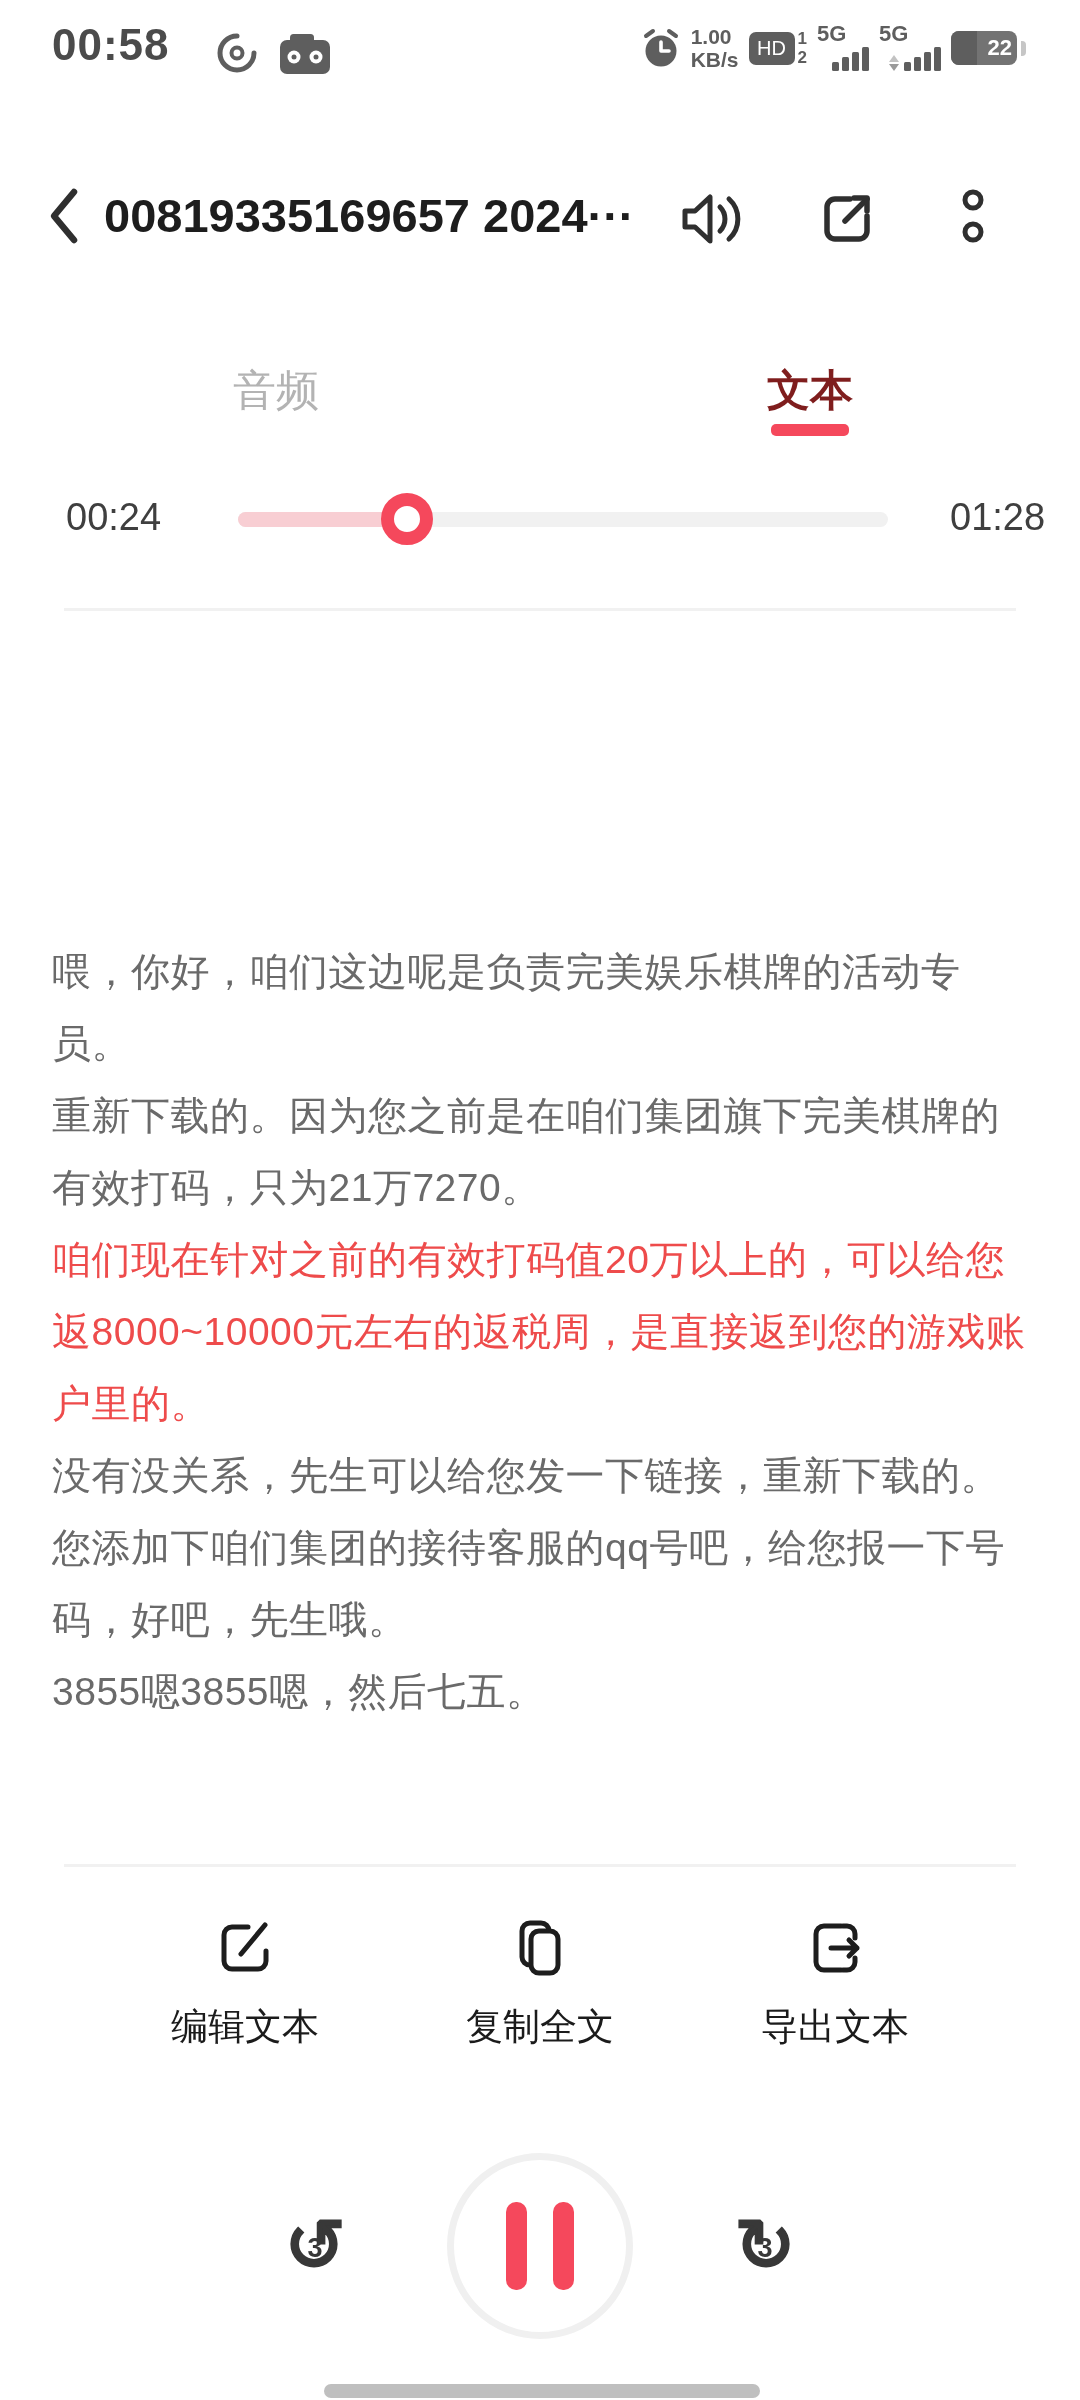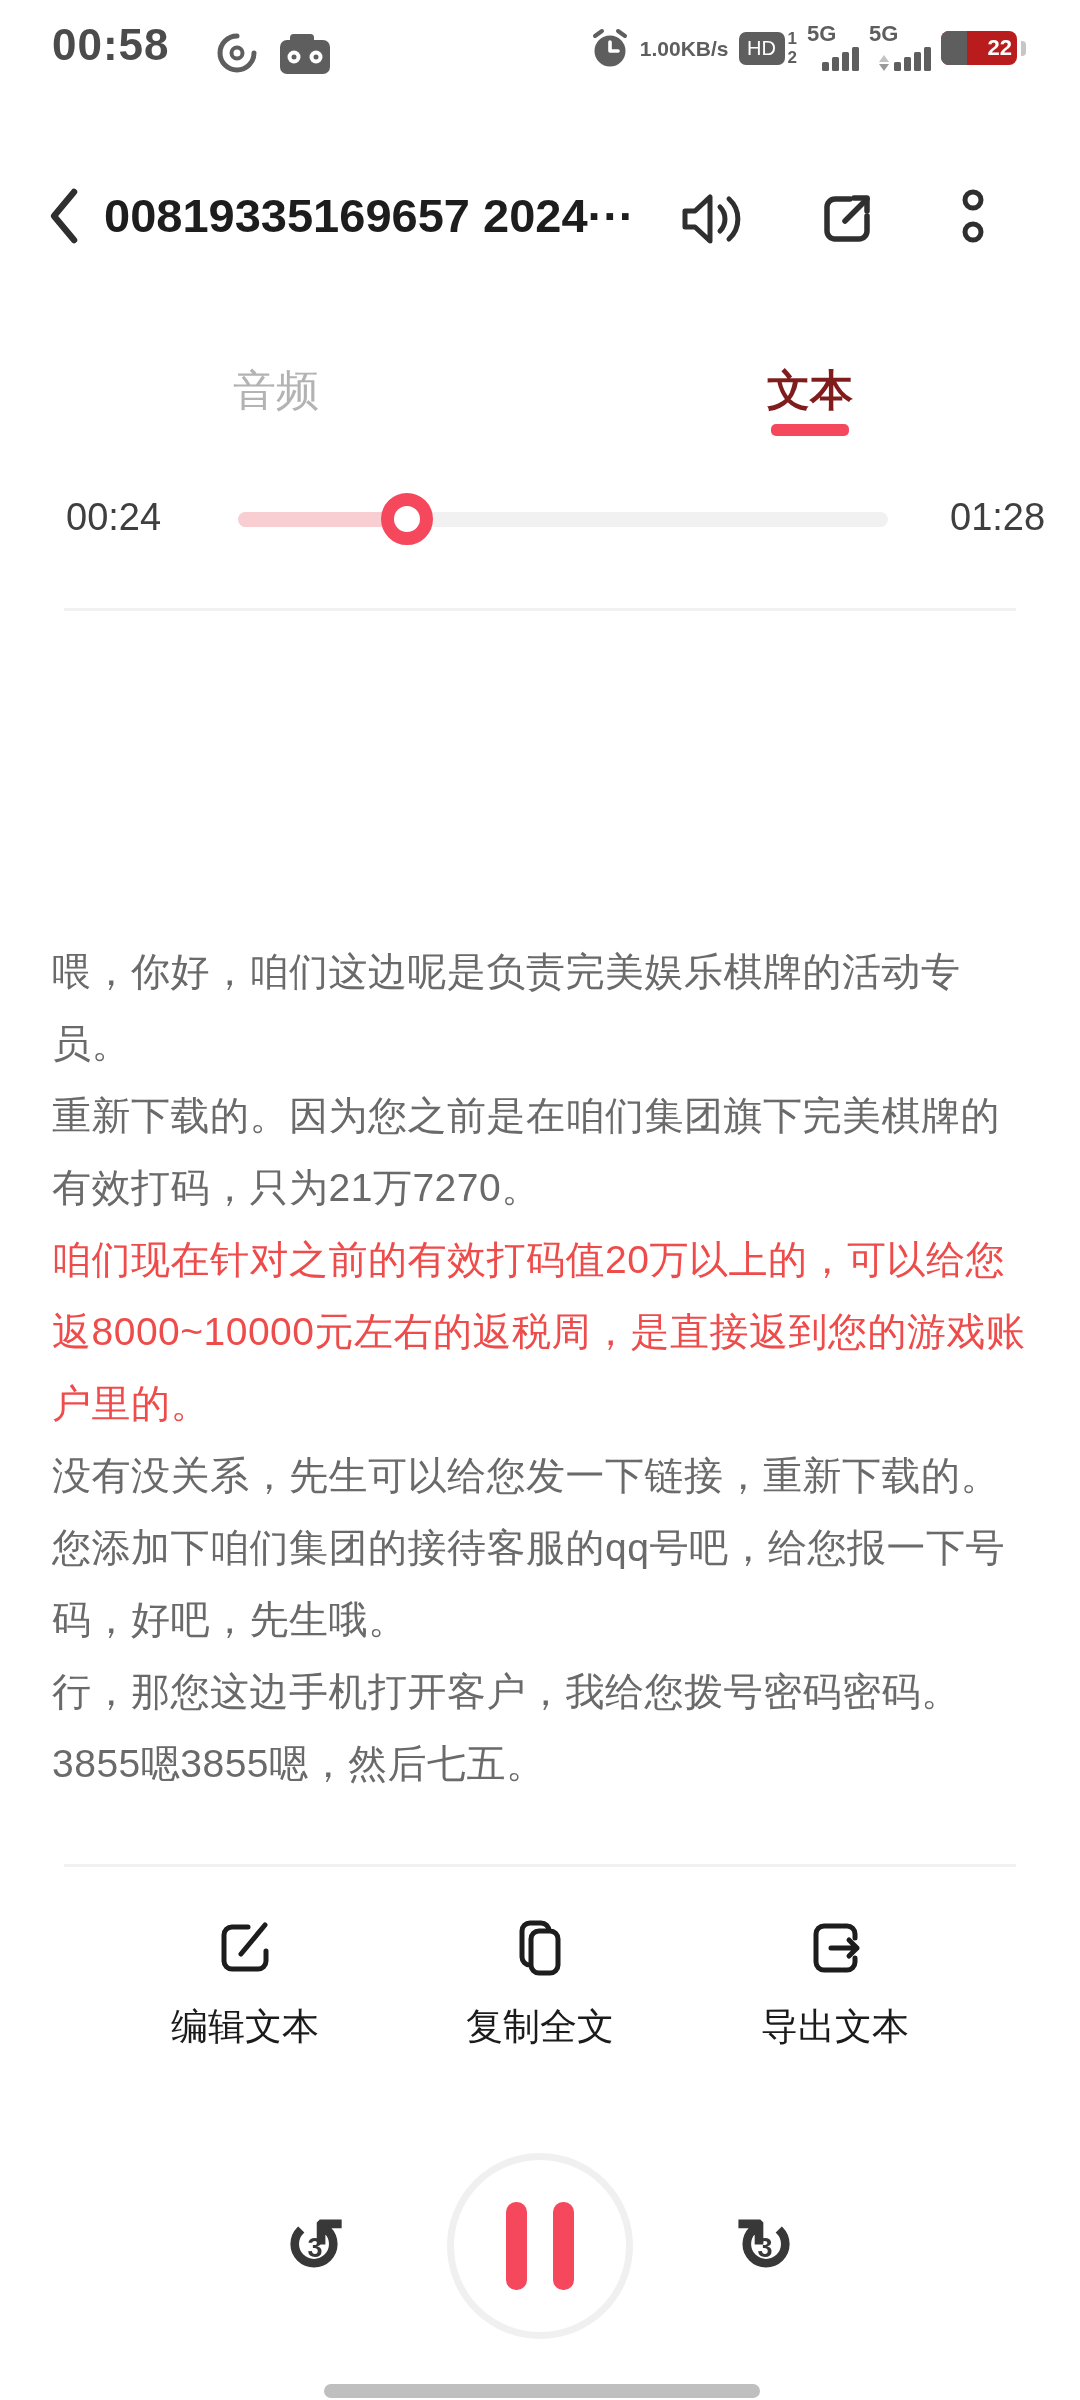--- a/index.html
+++ b/index.html
@@ -19,34 +19,34 @@
     background:#ffffff;overflow:hidden;
     font-family:"Liberation Sans","DejaVu Sans",sans-serif;
   }
   .abs{position:absolute;}
 
   
   .sb-time{left:52px;top:20px;font-size:44px;font-weight:600;color:#4b4b4b;letter-spacing:1px;}
   .sb-spiral{left:214px;top:30px;}
   .sb-cassette{left:278px;top:32px;}
   .sb-right{right:54px;top:18px;height:60px;display:flex;align-items:center;gap:10px;}
-  .sb-speed{display:flex;flex-direction:row;align-items:flex-start;line-height:23px;color:var(--status-gray);font-size:21px;font-weight:600;}
+  .sb-speed{display:flex;flex-direction:column;align-items:flex-start;line-height:23px;color:var(--status-gray);font-size:21px;font-weight:600;}
   .sb-hd{display:flex;align-items:center;gap:3px;}
   .hd-badge{width:46px;height:33px;background:var(--status-gray);border-radius:7px;color:#fff;
     display:flex;align-items:center;justify-content:center;font-size:20px;font-weight:400;text-align:center;}
   .hd-sims{display:flex;flex-direction:column;justify-content:space-between;height:36px;
     font-size:17px;font-weight:700;color:var(--status-gray);line-height:17px;}
   .sig{position:relative;width:52px;height:50px;}
   .sig-label{position:absolute;left:0;top:-2px;font-size:22px;font-weight:700;color:var(--status-gray);}
   .sig-bars{position:absolute;right:0;bottom:2px;display:flex;align-items:flex-end;gap:3px;}
   .sig-bar{width:7px;background:var(--status-gray);border-radius:1.5px;}
   .sig-updown{display:flex;flex-direction:column;gap:2px;margin-right:2px;}
   .tri-up{width:0;height:0;border-left:5px solid transparent;border-right:5px solid transparent;border-bottom:7px solid #c2c2c2;}
   .tri-dn{width:0;height:0;border-left:5px solid transparent;border-right:5px solid transparent;border-top:7px solid #9a9a9a;}
-  .battery{position:relative;width:76px;height:34px;border-radius:8px;background:#b91c1c;overflow:hidden;}
+  .battery{position:relative;width:66px;height:34px;border-radius:8px;background:#737373;overflow:hidden;}
   .battery-fill{position:absolute;left:0;top:0;width:26px;height:100%;background:var(--status-gray);}
   .battery-text{position:absolute;right:5px;top:50%;transform:translateY(-50%);color:#fff;font-size:22px;font-weight:700;}
   .battery-nub{width:5px;height:15px;background:#c6c6c6;border-radius:0 4px 4px 0;margin-left:-6px;}
 
   
   .hdr-back{left:46px;top:186px;cursor:pointer;}
   .hdr-title{left:104px;top:188px;font-size:47px;font-weight:600;color:#1d1d1d;white-space:nowrap;}
   .hdr-speaker{left:678px;top:190px;cursor:pointer;}
   .hdr-share{left:818px;top:190px;cursor:pointer;}
   .hdr-more{left:960px;top:184px;cursor:pointer;}
@@ -212,21 +212,20 @@
   </div>
 
   <div class="abs divider div-top"></div>
 
   <div class="abs transcript">
       <p class="para">喂，你好，咱们这边呢是负责完美娱乐棋牌的活动专员。</p>
       <p class="para">重新下载的。因为您之前是在咱们集团旗下完美棋牌的有效打码，只为21万7270。</p>
       <p class="para red">咱们现在针对之前的有效打码值20万以上的，可以给您返8000~10000元左右的返税周，是直接返到您的游戏账户里的。</p>
       <p class="para">没有没关系，先生可以给您发一下链接，重新下载的。</p>
       <p class="para">您添加下咱们集团的接待客服的qq号吧，给您报一下号码，好吧，先生哦。</p>
-      <p class="para">行，那您这边手机打开客户，我给您拨号密码密码。</p>
       <p class="para">3855嗯3855嗯，然后七五。</p>
     </div>
 
   <div class="abs divider div-bottom"></div>
 
   <div class="abs toolbar">
     <div class="tool-btn">
       <span>
         <svg width="60" height="60" viewBox="0 0 60 60">
           <path d="M33 9 H17 a8 8 0 0 0 -8 8 v26 a8 8 0 0 0 8 8 h26 a8 8 0 0 0 8 -8 V33" fill="none" stroke="#1d1d1d" stroke-width="5" stroke-linecap="round"></path>

